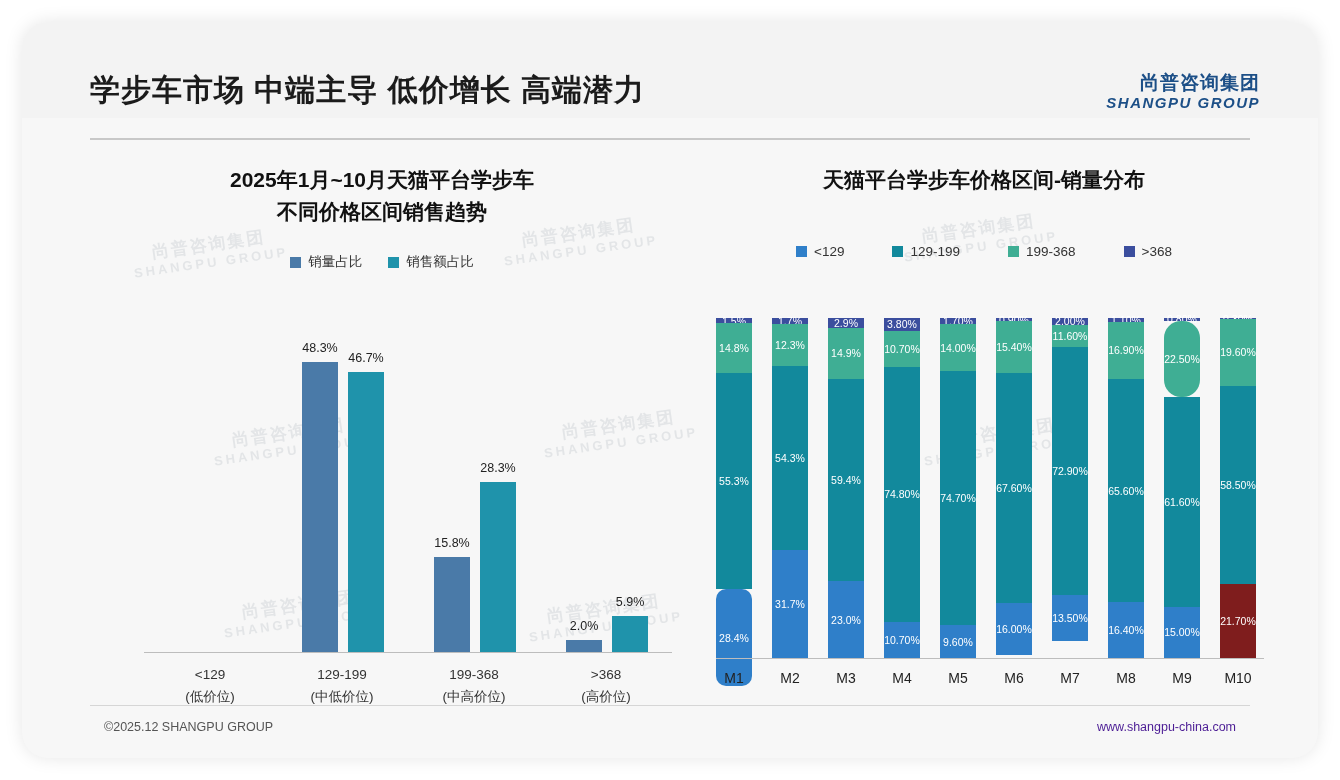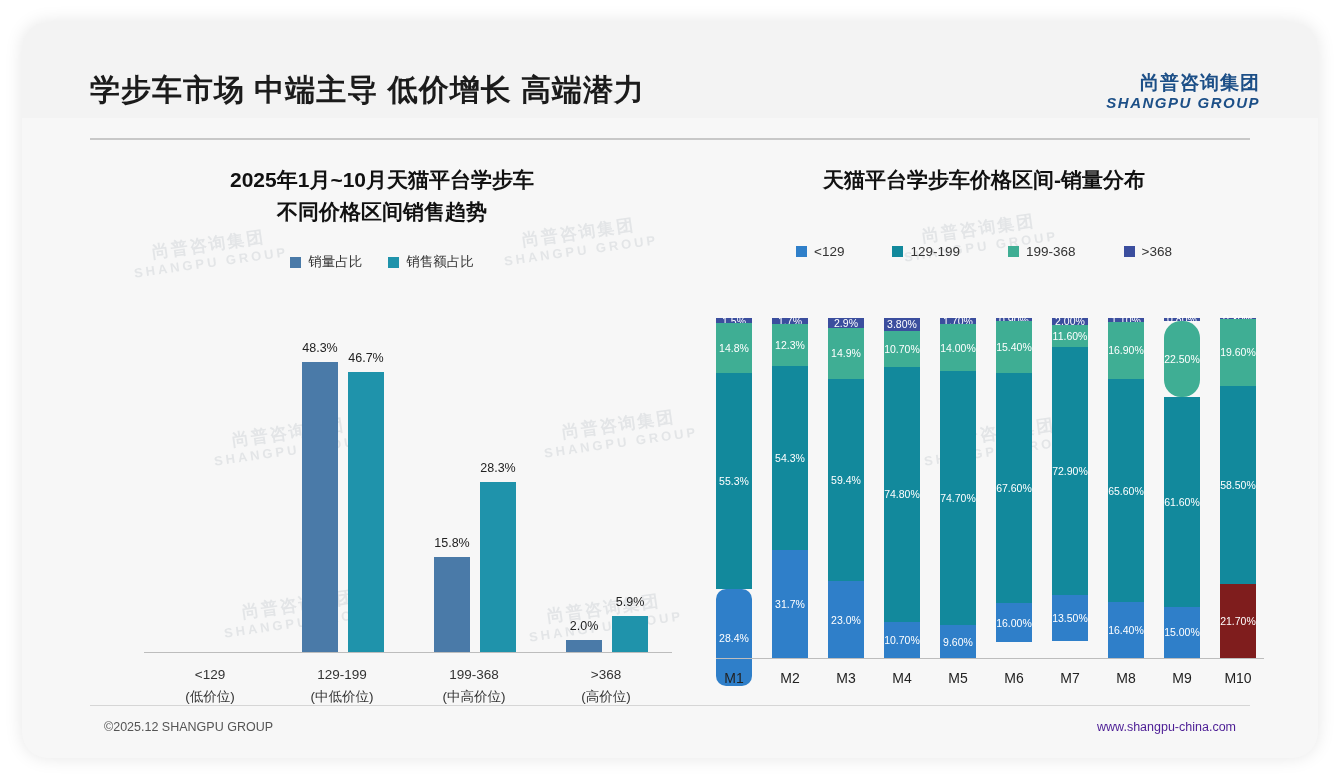--- a/index.html
+++ b/index.html
@@ -446,21 +446,21 @@
           <div class="stack" style="left:280px;">
             <div class="seg" style="height:3.1px;background:#3b4e9e;">
                 <span>0.90%</span>
               </div>
             <div class="seg" style="height:52.4px;background:#3fae94;">
                 <span>15.40%</span>
               </div>
             <div class="seg" style="height:229.8px;background:#12899c;">
                 <span>67.60%</span>
               </div>
-            <div class="seg" style="height:39px;background:#2f7fc9;">
+            <div class="seg" style="height:52px;background:#2f7fc9;">
                 <span>16.00%</span>
               </div>
           </div>
 
           <div class="stack" style="left:336px;">
             <div class="seg" style="height:6.8px;background:#3b4e9e;">
                 <span>2.00%</span>
               </div>
             <div class="seg" style="height:22px;background:#3fae94;">
                 <span>11.60%</span>

